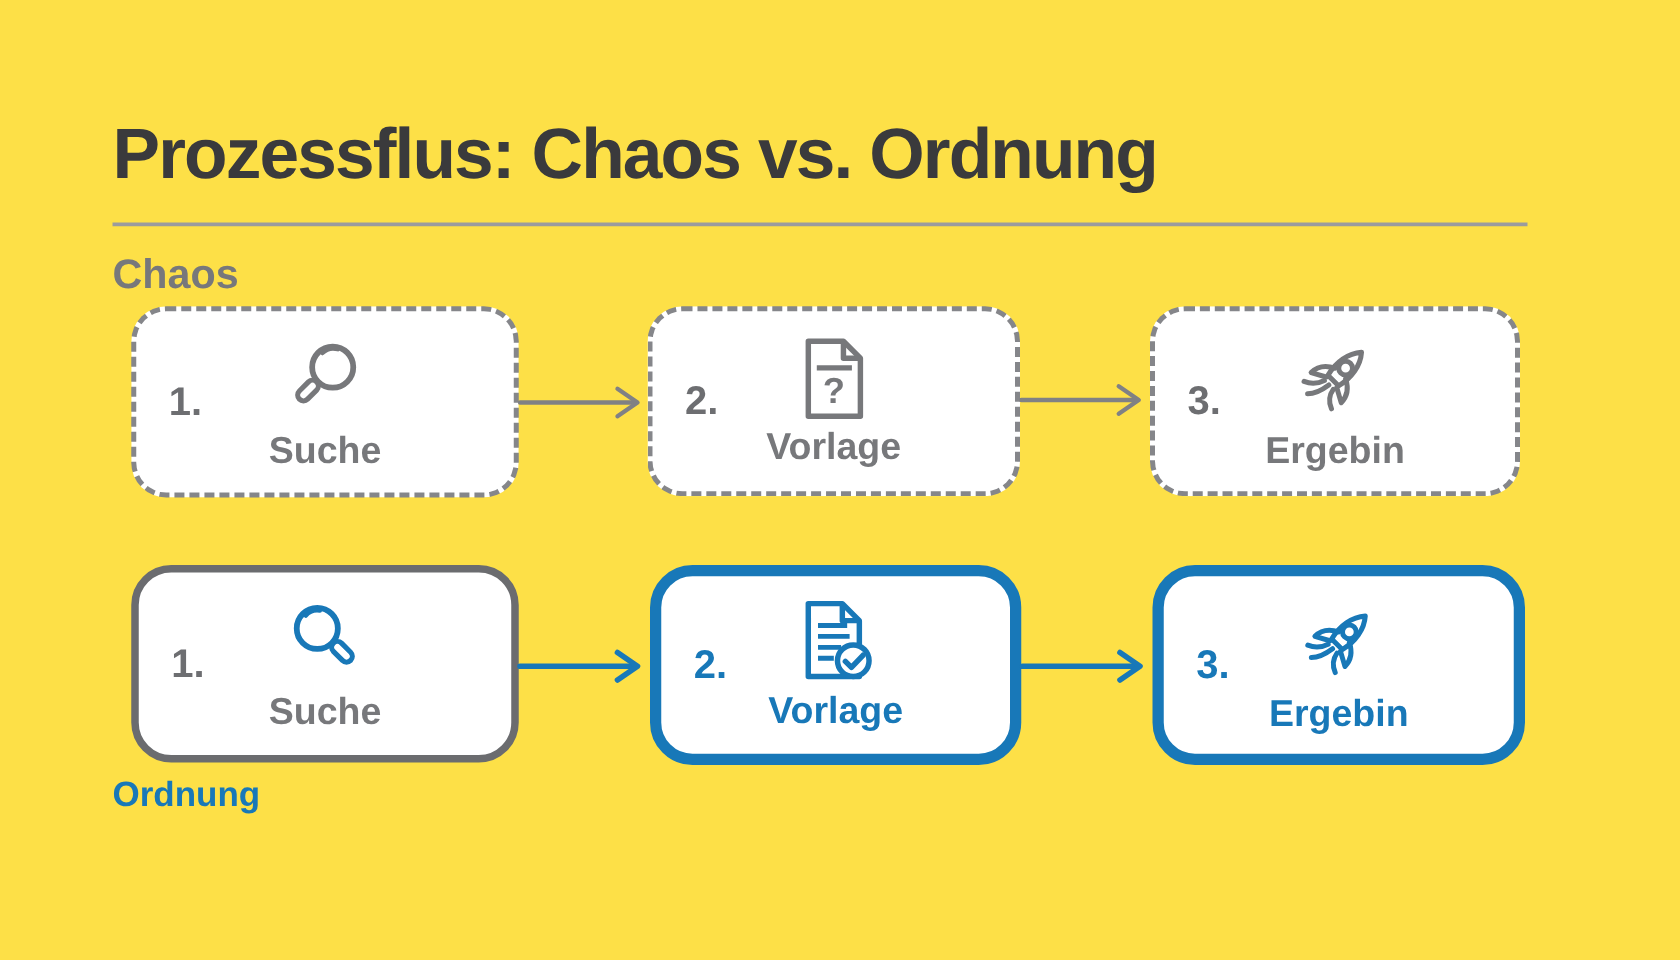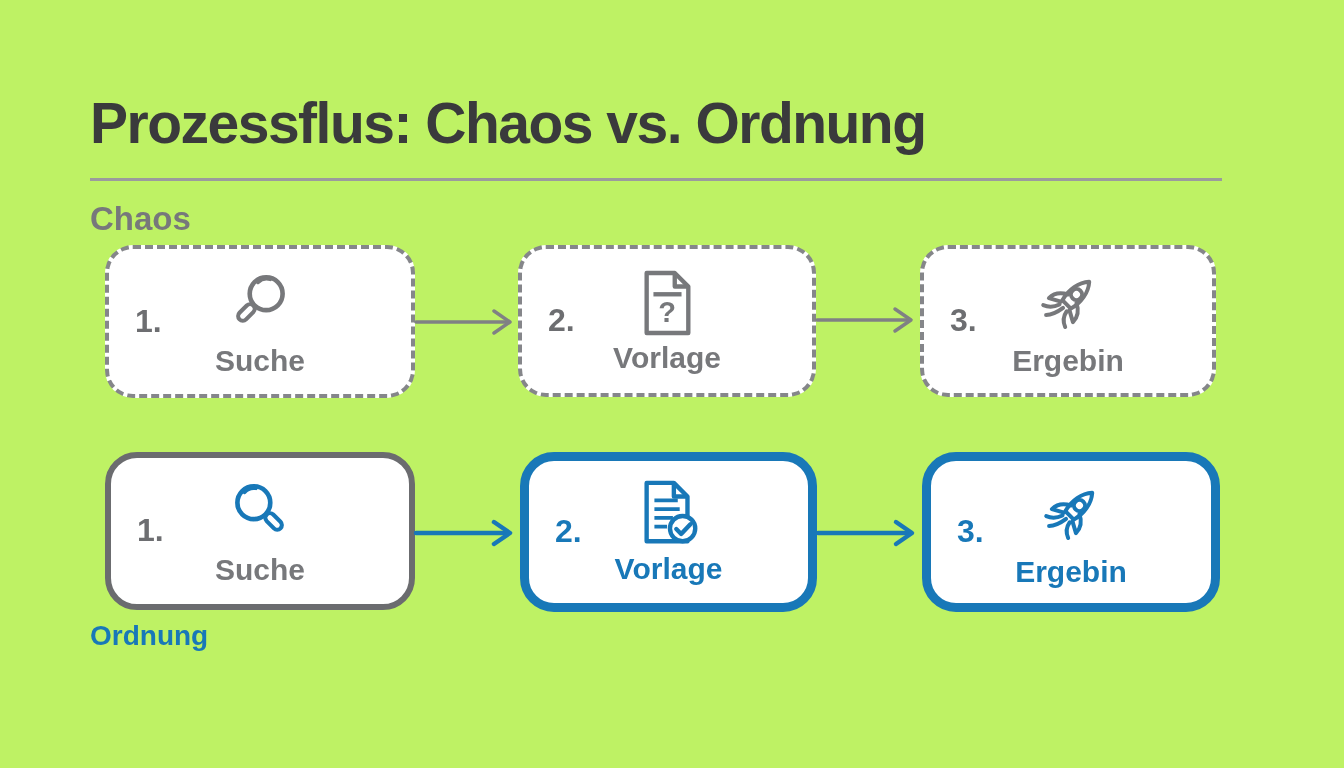--- a/index.html
+++ b/index.html
@@ -1,17 +1,17 @@
 <!DOCTYPE html>
 <html><head>
 <meta charset="utf-8">
 <style>
   html,body { margin:0; padding:0; background:#fff; }
   .canvas {
-    position:relative; width:1344px; height:768px; background:#bef264;
+    position:relative; width:1344px; height:768px; background:#fde047;
     font-family:"Liberation Sans", sans-serif; overflow:hidden;
   }
   .title {
     position:absolute; left:90px; top:94px; margin:0;
     font-size:57px; font-weight:700; color:#3a3a3c; letter-spacing:-1.5px;
     line-height:1.05; white-space:nowrap;
   }
   .rule { position:absolute; left:90px; top:178px; width:1132px; height:3px; background:#9b9b9d; }
   .row-label { position:absolute; font-weight:700; white-space:nowrap; }
   .label-chaos   { left:90px; top:200px; font-size:33px; color:#77787b; }

